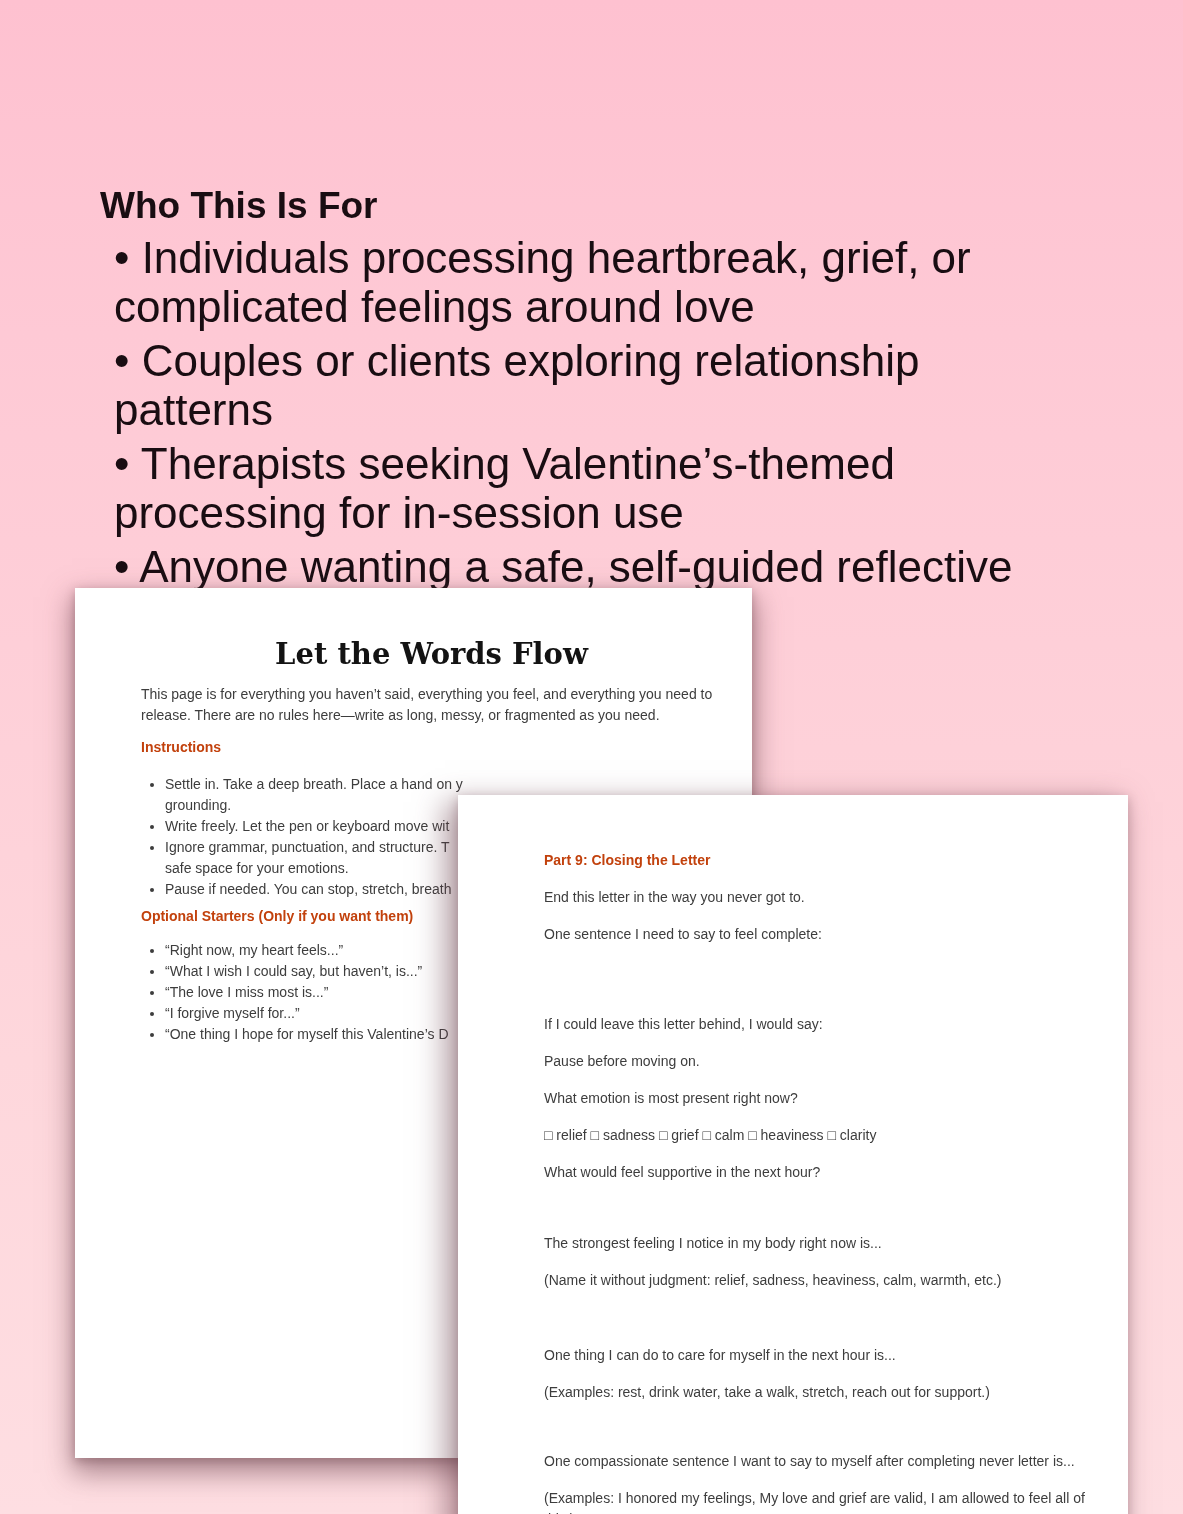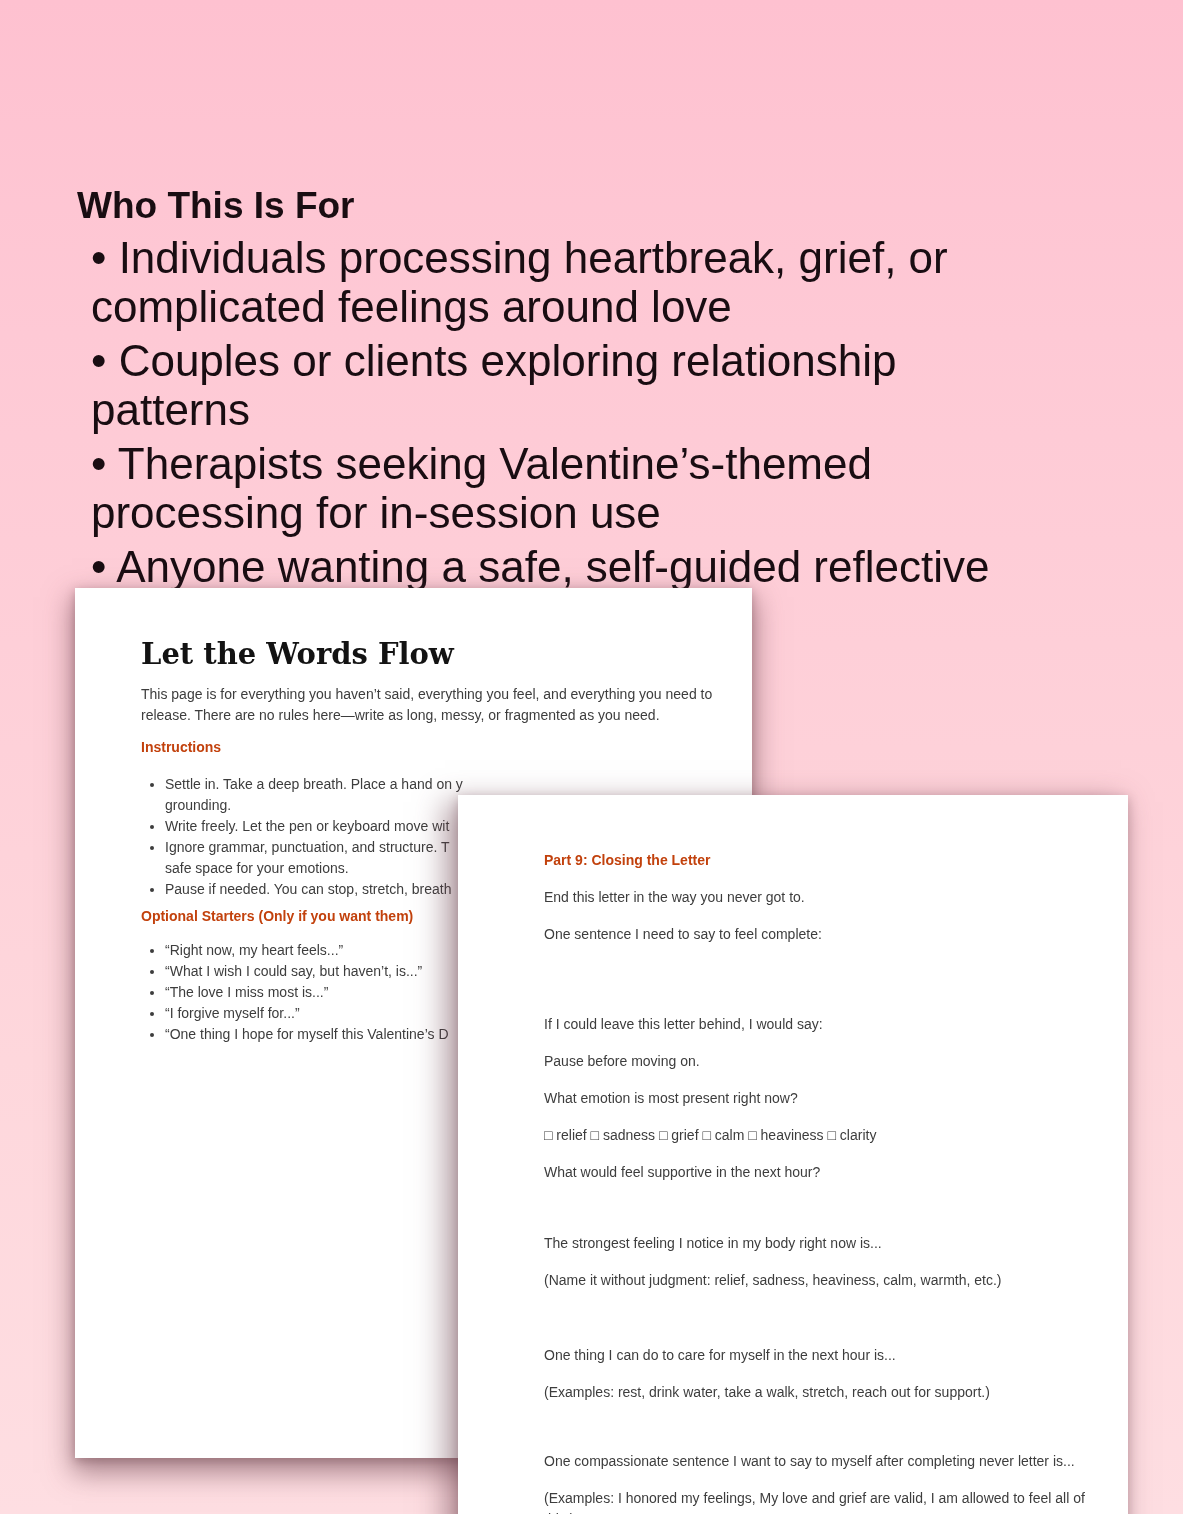--- a/index.html
+++ b/index.html
@@ -6,21 +6,21 @@
   body{font-family:"Liberation Sans",sans-serif;}
   .stage{
     position:relative;
     width:1183px;height:1514px;
     overflow:hidden;
     background:linear-gradient(180deg,#fec1d0 0%,#fec9d5 22%,#fed7dc 70%,#fedee2 100%);
   }
 
   
   .audience{
-    position:absolute;left:77px;top:184px;width:995px;
+    position:absolute;left:100px;top:184px;width:995px;
     color:#190d12;
   }
   .audience h1{
     margin:0 0 6px 0;
     font-size:37px;line-height:44px;font-weight:700;
   }
   .audience p{
     margin:6px;padding-left:8px;
     font-size:44px;line-height:48.5px;font-weight:400;
   }
@@ -42,21 +42,21 @@
     box-shadow:-10px 10px 28px 3px rgba(104,62,73,.5),0 3px 10px rgba(104,62,73,.3);
     z-index:2;
     box-sizing:border-box;
     padding:0 20px 0 70px;
   }
   .page-back .inner{padding:0 30px 0 66px;}
 
   .ws-title{
     font-family:"DejaVu Serif",serif;
     font-weight:700;font-size:29px;line-height:40px;
-    color:#131313;
+    text-align:center;color:#131313;
     margin:46px 0 0 0;
   }
   .ws-intro{margin:10px 0 0 0;}
   .ws-h{margin:0;font-weight:700;color:#c2410c;}
   .ws-h.instructions{margin-top:11px;}
   .ws-h.starters-h{margin-top:6px;}
   ul.ws-list{margin:16px 0 0 0;padding:0 0 0 24px;}
   ul.ws-list li{margin:0;white-space:pre-line;}
   ul.starters{margin-top:13px;}
 

